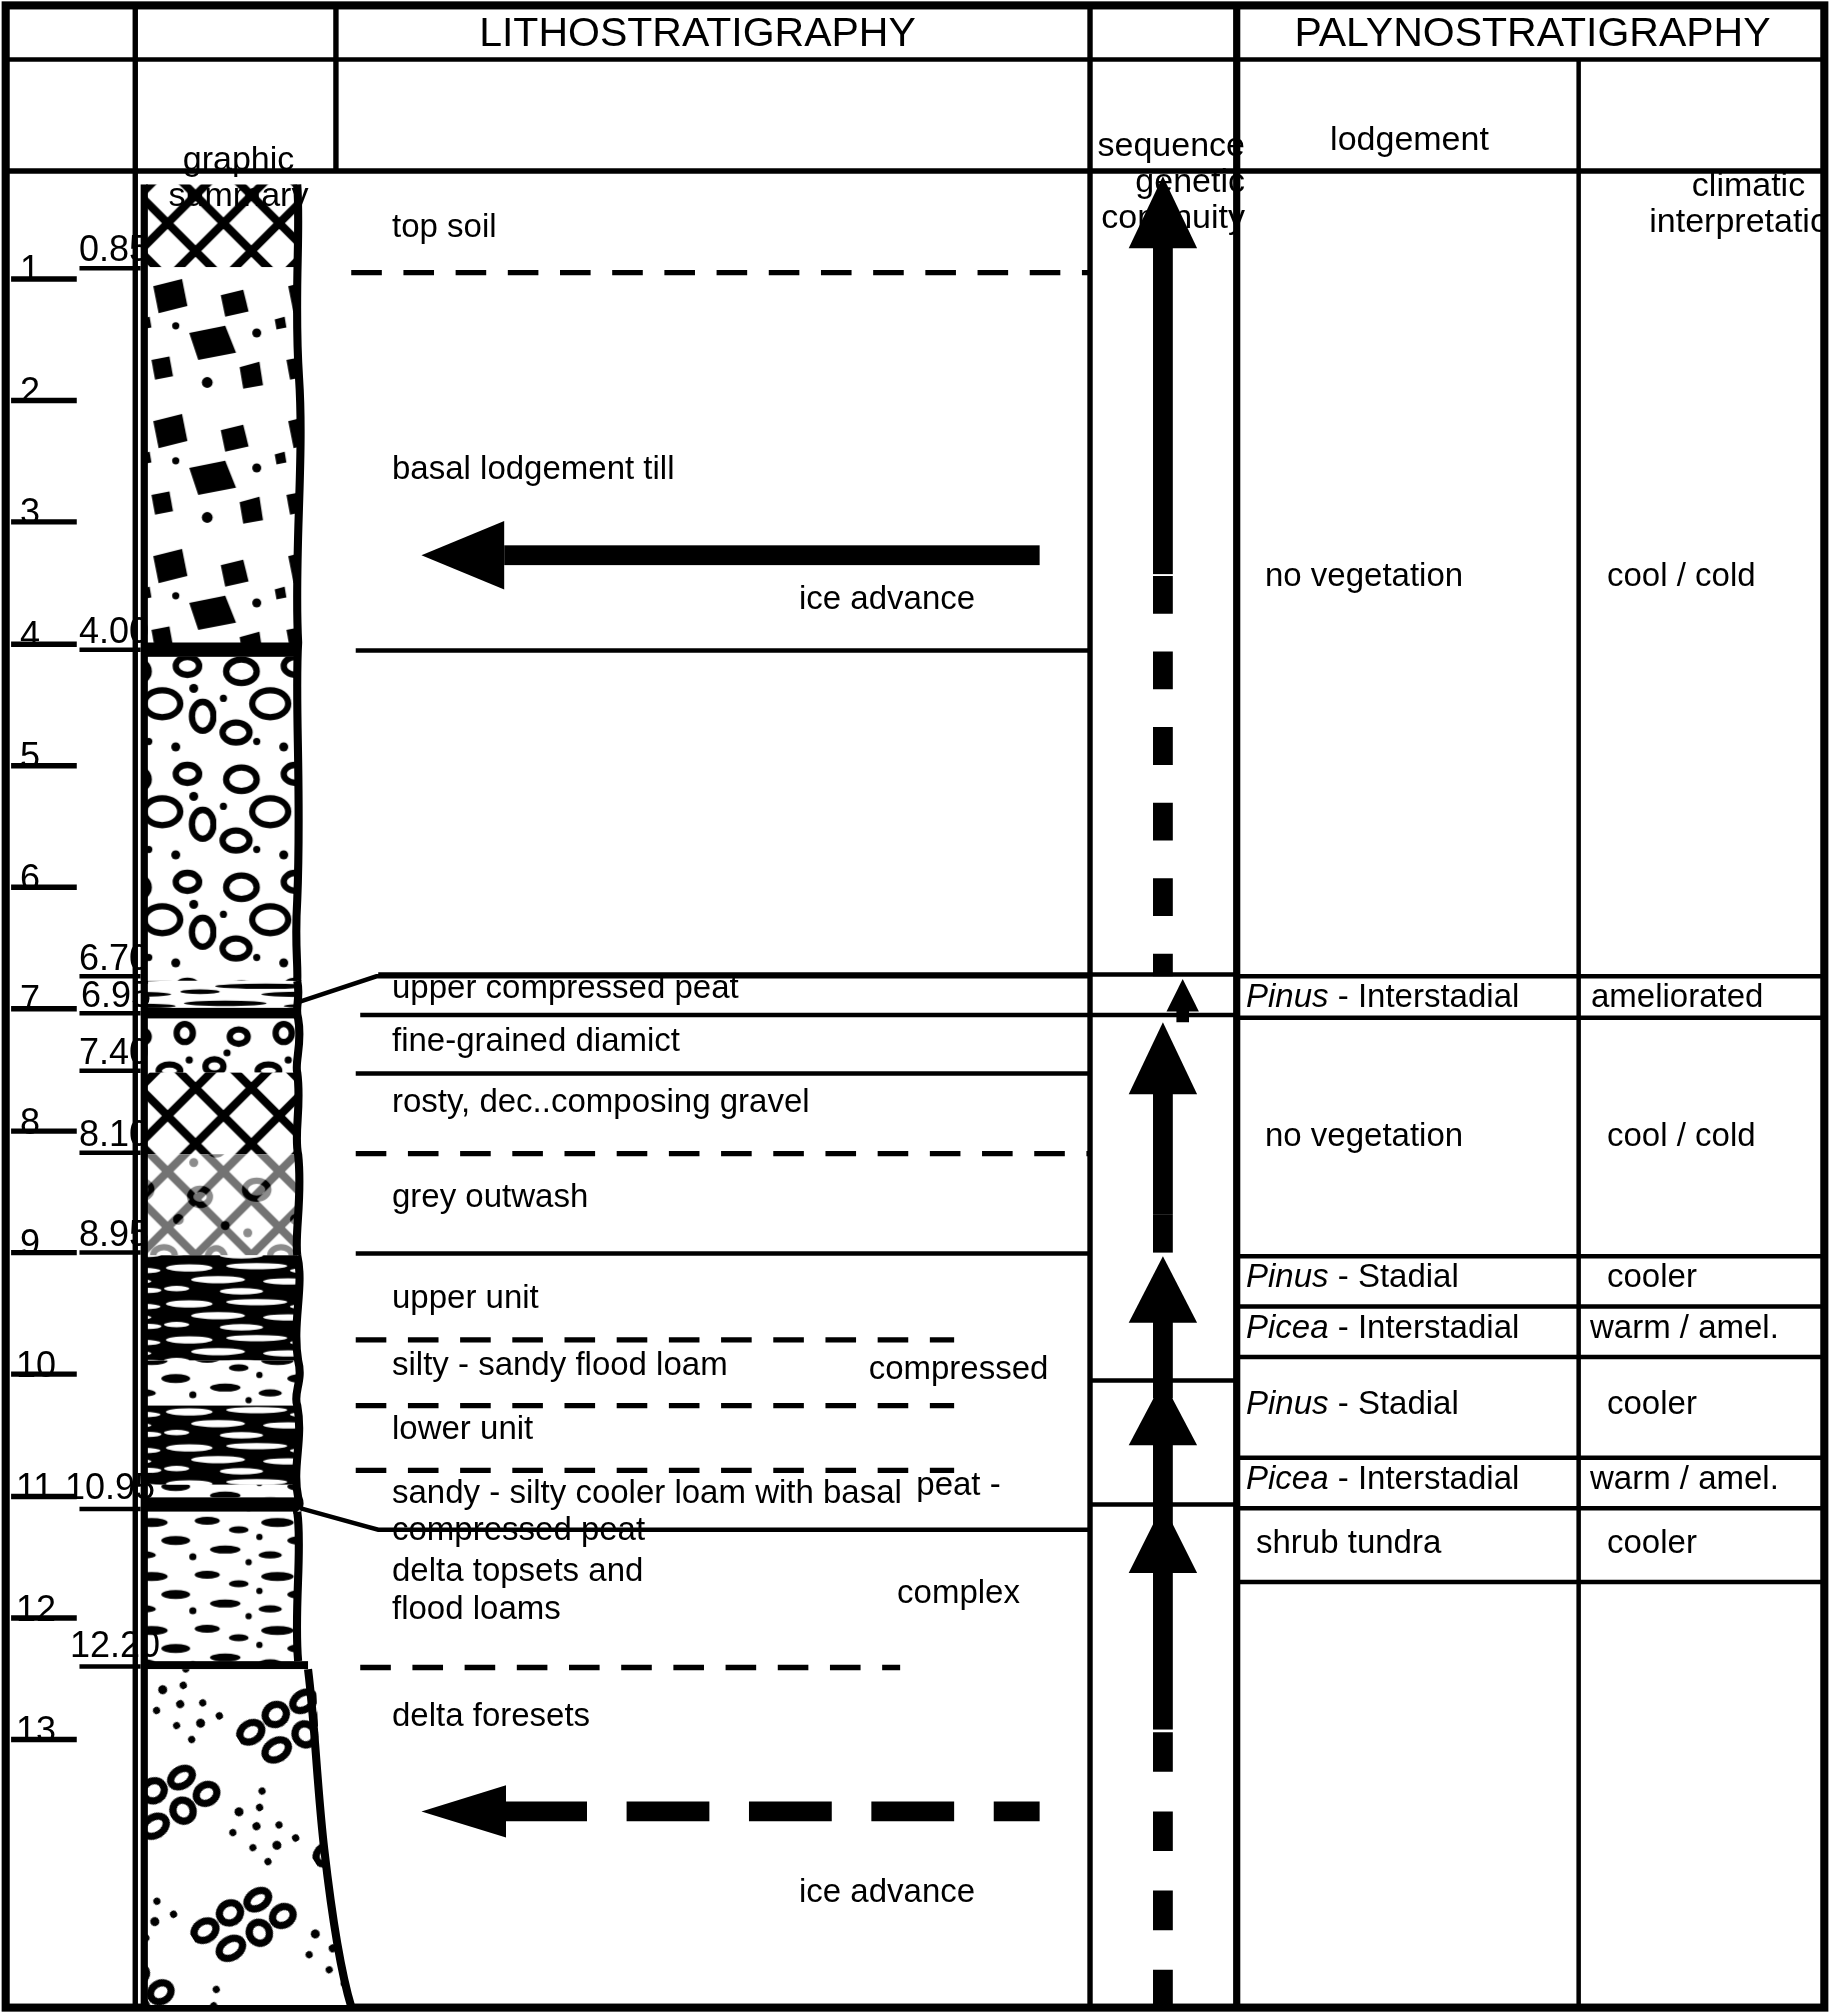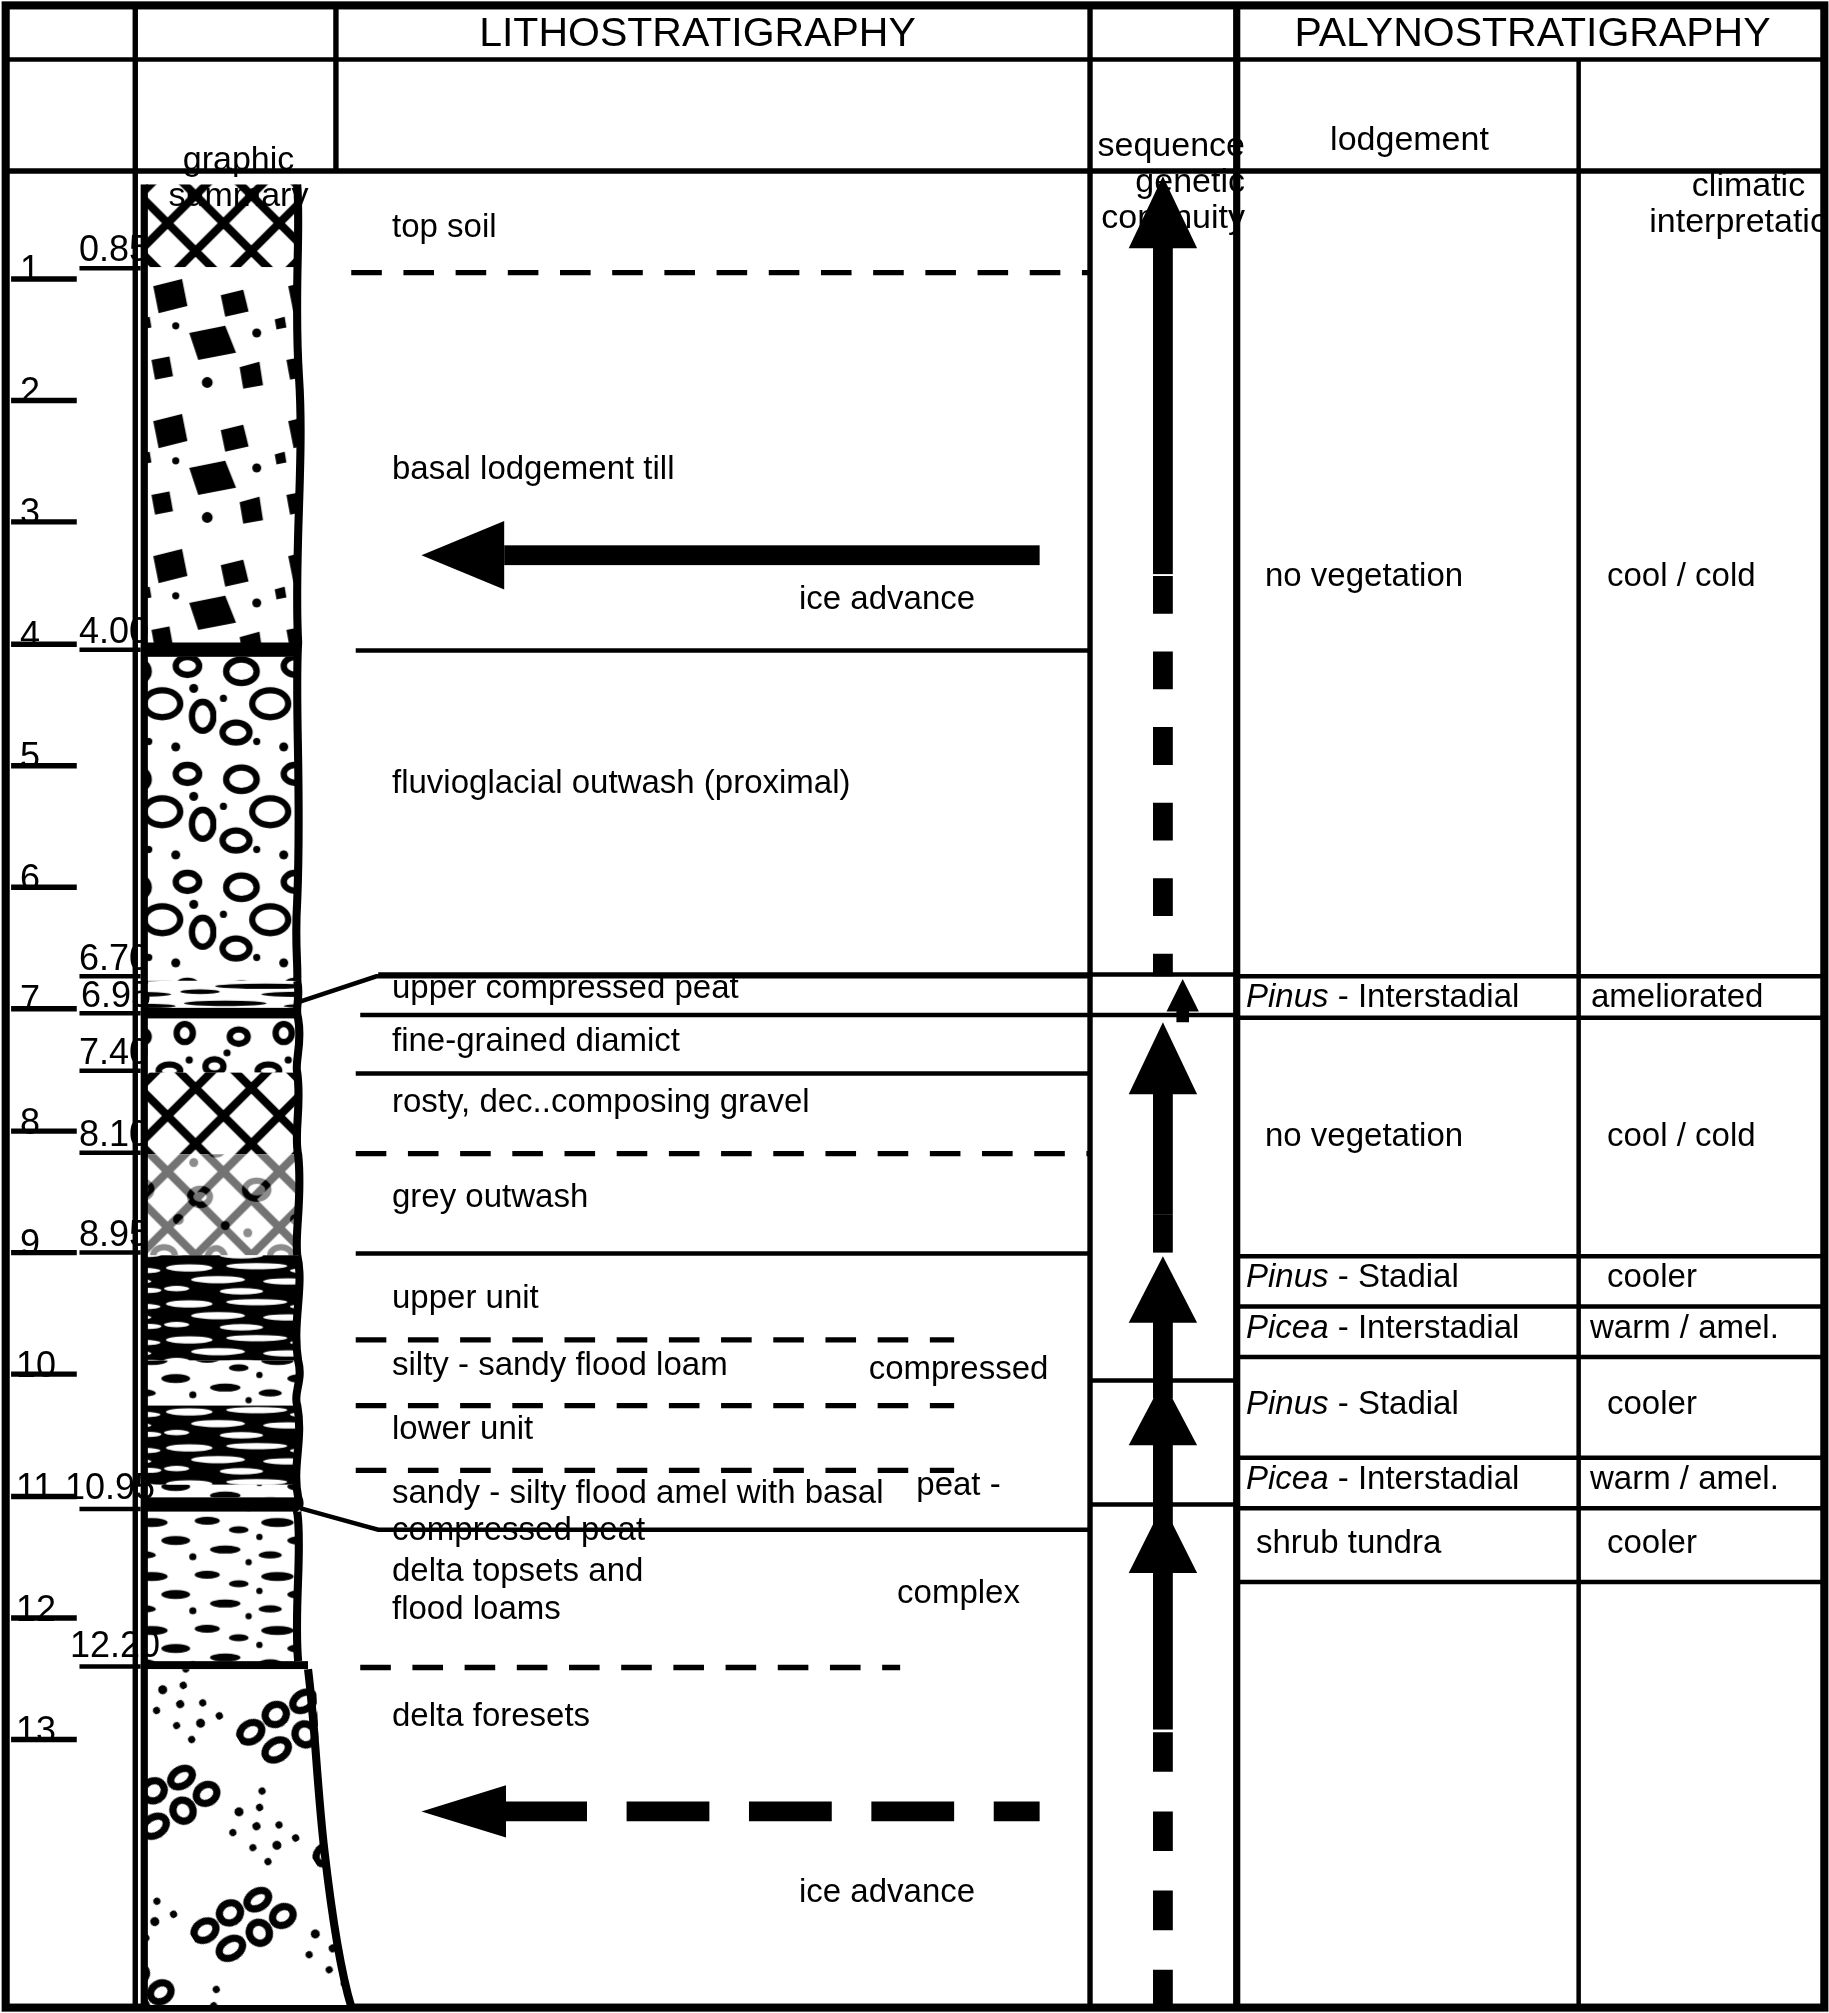--- a/index.html
+++ b/index.html
@@ -378,37 +378,36 @@
   <div class="txt depthnum" style="left:79px;top:1215px;">8.95</div>
   <div class="txt depthnum" style="left:65px;top:1468px;">10.95</div>
   <div class="txt depthnum" style="left:70px;top:1626px;">12.20</div>
 
   <div class="txt body" style="left:392px;top:209px;">top soil</div>
 
   <div class="txt body" style="left:392px;top:451px;">basal lodgement till</div>
 
   <div class="txt body" style="left:799px;top:581px;">ice advance</div>
 
-  <div class="txt body" style="left:392px;top:765px;">fluvioglacial outwash (proximal)</div>
 
   <div class="txt body" style="left:392px;top:970px;">upper compressed peat</div>
 
   <div class="txt body" style="left:392px;top:1023px;">fine-grained diamict</div>
 
   <div class="txt body" style="left:392px;top:1084px;">rosty, dec..composing gravel</div>
 
   <div class="txt body" style="left:392px;top:1179px;">grey outwash</div>
 
   <div class="txt body" style="left:392px;top:1280px;">upper unit</div>
 
   <div class="txt body" style="left:392px;top:1347px;">silty - sandy flood loam</div>
 
   <div class="txt body" style="left:392px;top:1411px;">lower unit</div>
 
-  <div class="txt body" style="left:392px;top:1475px;">sandy - silty flood amel with basal</div>
+  <div class="txt body" style="left:392px;top:1475px;">sandy - silty cooler loam with basal</div>
   <div class="txt body" style="left:392px;top:1512px;">compressed peat</div>
 
   <div class="txt body" style="left:392px;top:1553px;">delta topsets and</div>
   <div class="txt body" style="left:392px;top:1591px;">flood loams</div>
 
   <div class="txt body" style="left:392px;top:1698px;">delta foresets</div>
 
   <div class="txt body" style="left:799px;top:1874px;">ice advance</div>
 
   <div class="txt body ctr" style="left:846px;top:1282px;width:225px;">

